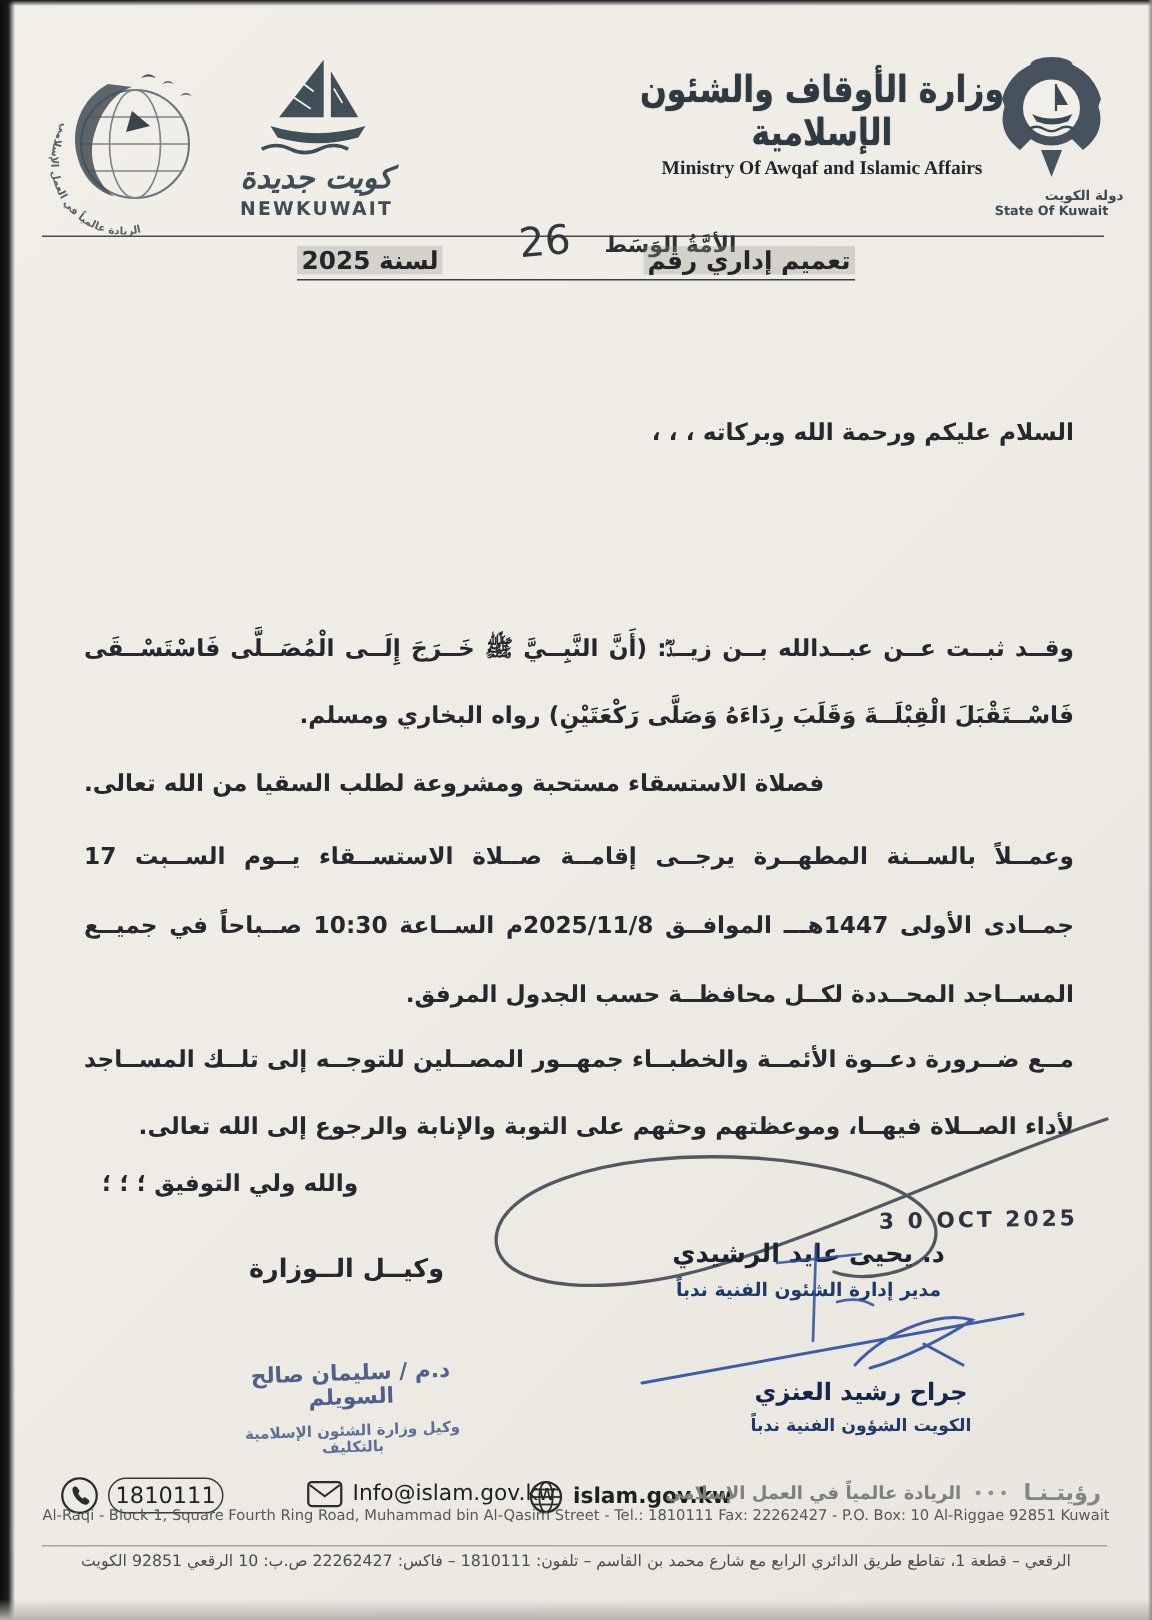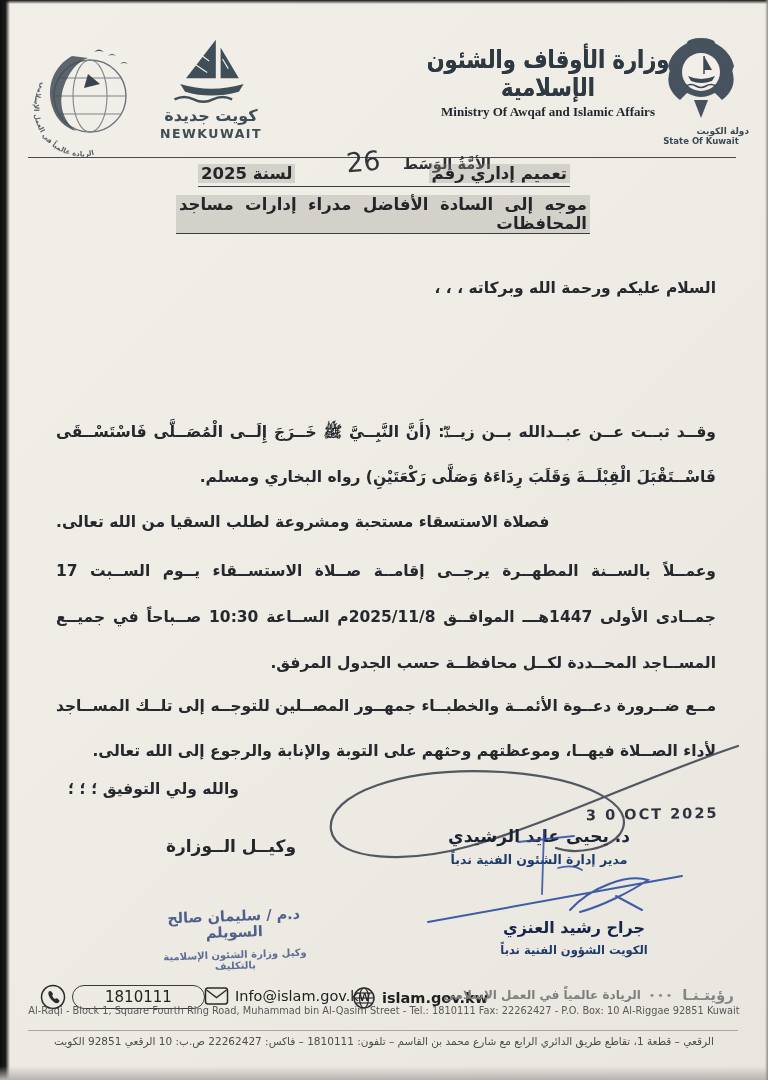--- a/index.html
+++ b/index.html
@@ -9,21 +9,21 @@
   .edge-left{position:absolute;left:0;top:0;width:10px;height:1080px;
     background:linear-gradient(to right,#0c0c0c 0%,#1c1c1c 55%,rgba(40,40,40,0)100%);}
   .edge-top{position:absolute;left:0;top:0;width:768px;height:4px;background:linear-gradient(to bottom,#141414,rgba(40,40,40,0));}
   .edge-bottom{position:absolute;left:0;top:1066px;width:768px;height:14px;background:linear-gradient(to bottom,rgba(120,118,114,0),#b7b4af);}
   .edge-right{position:absolute;right:0;top:0;width:3px;height:1080px;background:linear-gradient(to left,#8f8c88,rgba(150,148,144,0));}
 
   
   .globe-logo{position:absolute;left:32px;top:44px;width:112px;height:114px;}
   .nk{position:absolute;left:146px;top:36px;width:130px;text-align:center;color:#3e4d56;}
   .nk svg{display:block;margin:0 auto;}
-  .nk-ar{font-size:16px;font-weight:bold;margin-top:-2px;}
+  .nk-ar{font-size:20px;font-weight:bold;margin-top:-2px;font-style:italic;}
   .nk-en{font-size:12.5px;font-weight:bold;letter-spacing:1.5px;margin-top:1px;}
   .ministry{position:absolute;left:398px;top:50px;width:300px;text-align:center;color:#2e3942;}
   .ministry-ar{font-size:21px;font-weight:bold;transform:scaleY(1.18);letter-spacing:-.5px;text-shadow:0 0 .6px #2e3942;}
   .ministry-en{font-family:"Liberation Serif",serif;font-weight:bold;font-size:13px;margin-top:6px;color:#1f262c;}
   .emblem{position:absolute;left:653px;top:36px;width:96px;text-align:center;color:#3c4854;}
   .emblem-ar{font-size:9px;font-weight:bold;margin-top:2px;text-align:right;}
   .emblem-en{font-size:8.5px;font-weight:bold;color:#3c4854;}
 
   .rule-motto{position:absolute;left:28px;top:157px;width:708px;border-top:1.6px solid #4a4a4a;}
   .motto{position:absolute;left:372px;top:136px;width:150px;text-align:center;font-size:14.5px;font-weight:bold;color:#2c2f33;background:transparent;margin-top:20px;}
@@ -65,21 +65,21 @@
   .stamp-left-title{font-size:10px;font-weight:bold;color:#5d6f94;margin-top:9px;}
   .sig-blue{position:absolute;left:420px;top:866px;}
   .sig-br{position:absolute;left:464px;top:918px;width:220px;text-align:center;direction:rtl;}
   .sig-br-name{font-size:16px;font-weight:bold;color:#16264a;}
   .sig-br-title{font-size:11.5px;font-weight:bold;color:#1e3a68;margin-top:6px;}
 
   
   .footer{position:absolute;left:0;top:980px;width:768px;height:40px;color:#1f1f1f;}
   .f-item{position:absolute;display:flex;align-items:center;gap:6px;}
   .f-phone{left:40px;top:4px;}
-  .pill{border:1.6px solid #3a3a3a;border-radius:14px;padding:2px 32px;font-size:15px;color:#222;}
+  .pill{border:1.6px solid #3a3a3a;border-radius:14px;padding:2px 4px;font-size:15px;color:#222;}
   .f-mail{left:204px;top:6px;font-size:14.5px;}
   .f-web{left:352px;top:6px;font-size:14.5px;font-weight:bold;}
   .f-vision{position:absolute;right:34px;top:6px;direction:rtl;display:flex;align-items:center;gap:8px;color:#8a8a8a;}
   .f-vision .lbl{font-size:15px;font-weight:bold;color:#858585;}
   .f-vision .dots{font-size:11px;letter-spacing:2px;color:#8f8f8f;}
   .f-vision .txt{font-size:12px;font-weight:bold;color:#7f7f7f;}
   .f-sep{position:absolute;left:28px;top:1030px;width:710px;border-top:1.2px solid #a9a6a1;}
   .addr-ar{position:absolute;left:20px;top:1035px;width:728px;text-align:center;direction:rtl;font-size:10.5px;color:#4c4c4c;}
   .addr-en{position:absolute;left:20px;top:1005px;width:728px;text-align:center;font-size:9.8px;color:#585858;}
 </style>
@@ -142,21 +142,20 @@
 
   <div class="rule-motto"></div>
   <div class="motto">الأمَّةُ الوَسَط</div>
   <div class="hand-26">26</div>
 
   <div class="t-row t-row1">
     <span class="t-hl">تعميم إداري رقم</span>
     <span class="gap"></span>
     <span class="t-hl">لسنة 2025</span>
   </div>
-  <div class="t-row t-row2 t-hl">موجه إلى السادة الأفاضل مدراء إدارات مساجد المحافظات</div>
 
   <div class="para salutation">السلام عليكم ورحمة الله وبركاته ، ، ،</div>
   <div class="para p2">وقــد ثبــت عــن عبــدالله بــن زيــدؓ: (أَنَّ النَّبِــيَّ ﷺ خَــرَجَ إِلَــى الْمُصَــلَّى فَاسْتَسْــقَى فَاسْــتَقْبَلَ الْقِبْلَــةَ وَقَلَبَ رِدَاءَهُ وَصَلَّى رَكْعَتَيْنِ) رواه البخاري ومسلم.</div>
   <div class="para p3">فصلاة الاستسقاء مستحبة ومشروعة لطلب السقيا من الله تعالى.</div>
   <div class="para p4">وعمــلاً بالســنة المطهــرة يرجــى إقامــة صــلاة الاستســقاء يــوم الســبت 17 جمــادى الأولى 1447هـــ الموافــق 2025/11/8م الســاعة 10:30 صــباحاً في جميــع المســاجد المحــددة لكــل محافظــة حسب الجدول المرفق.</div>
   <div class="para p5">مــع ضــرورة دعــوة الأئمــة والخطبــاء جمهــور المصــلين للتوجــه إلى تلــك المســاجد لأداء الصــلاة فيهــا، وموعظتهم وحثهم على التوبة والإنابة والرجوع إلى الله تعالى.</div>
   <div class="closing">والله ولي التوفيق ؛ ؛ ؛</div>
 
   <svg class="big-loop" width="424" height="132" viewBox="0 0 424 132">
     <path d="M 420,4 C 330,34 230,82 152,104 C 92,121 18,120 13,88 C 8,52 84,24 184,30 C 264,35 322,62 302,92 C 291,107 258,113 238,106" fill="none" stroke="#3c4350" stroke-width="2.2" opacity=".88" stroke-linecap="round"></path>

